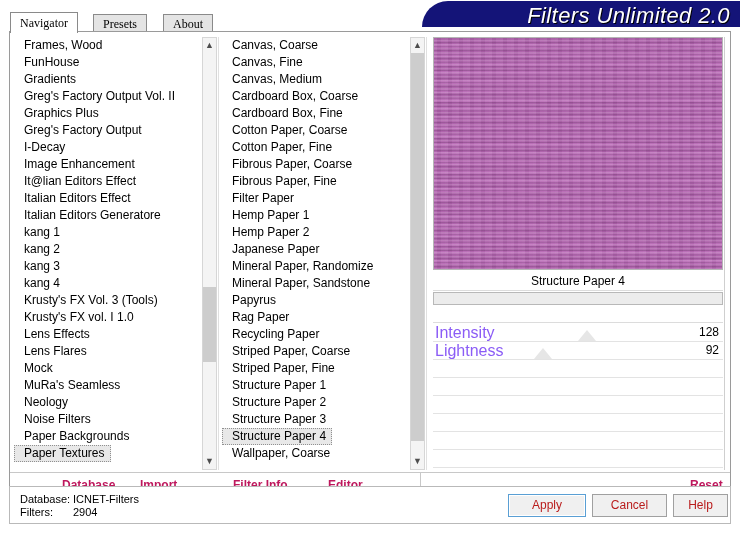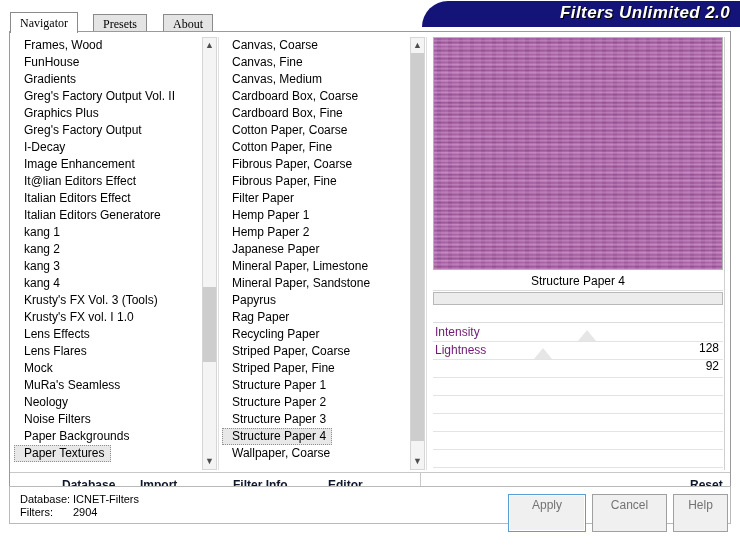--- a/index.html
+++ b/index.html
@@ -39,22 +39,22 @@
     background: #141478;
     border-top-left-radius: 26px 26px;
     overflow: hidden;
   }
   .banner-text {
     position: absolute;
     right: 10px; top: 2px;
     color: #ffffff;
     font-family: "Liberation Sans", sans-serif;
     font-style: italic;
-    font-weight: bold;
-    font-size: 17px;
+    font-weight: normal;
+    font-size: 22px;
     letter-spacing: 0.4px;
     white-space: nowrap;
     text-shadow: 1px 1px 0 #000000;
   }
 
   
   .tabstrip {
     position: absolute;
     left: 10px; top: 12px;
     width: 720px; height: 20px;
@@ -252,33 +252,32 @@
     position: relative;
     height: 18px;
     border-bottom: 1px solid #e3e3e3;
     box-sizing: border-box;
     overflow: visible;
   }
   .slider-label {
     position: absolute;
     left: 2px; top: 0;
     line-height: 17px;
-    font-size: 12px;
-    color: #701a75;
+    font-size: 16px;
+    color: #8b5cf6;
     z-index: 2;
     white-space: nowrap;
   }
   .slider-value {
     position: absolute;
     right: 4px; top: 0;
     line-height: 17px;
     font-size: 12px;
     color: #000;
     z-index: 2;
-    margin-top: 16px;
   }
   .slider-marker {
     position: absolute;
     bottom: 0px;
     width: 0; height: 0;
     border-left: 9px solid transparent;
     border-right: 9px solid transparent;
     border-bottom: 11px solid #e6e6e6;
     transform: translateX(-9px);
     z-index: 1;
@@ -297,21 +296,21 @@
     width: 720px; height: 27px;
     border-top: 1px solid #c8c8c8;
     box-sizing: border-box;
     background: #ffffff;
   }
   .linkbtn {
     position: absolute;
     top: 5px;
     font-size: 12px;
     font-weight: bold;
-    color: #0f172a;
+    color: #be185d;
     white-space: nowrap;
     padding-left: 22px;
   }
   .linkbtn u { text-decoration: underline; }
   .actionbar-divider {
     position: absolute;
     left: 410px; top: 0px;
     width: 1px; height: 26px;
     background: #c8c8c8;
   }
@@ -331,28 +330,28 @@
     font-size: 11px;
     color: #000;
     white-space: nowrap;
   }
   .status-key { position: absolute; left: 5px; }
   .status-val { position: absolute; left: 58px; }
 
   .dlgbtn {
     position: absolute;
     top: 7px;
-    height: 38px;
+    height: 23px;
     line-height: 21px;
     text-align: center;
     font-size: 12px;
     background: #f0f0f0;
     border: 1px solid #a0a0a0;
     box-sizing: border-box;
-    color: #737373;
+    color: #b91c1c;
   }
   .dlgbtn.default {
     border: 1px solid #5a9fd4;
     background: #f0f0f0;
     box-shadow: inset 0 0 0 1px #ffffff;
   }
 </style>
 </head>
 <body>
 
@@ -492,21 +491,21 @@
           <div class="item-row">
             <div class="list-item">Hemp Paper 1</div>
           </div>
           <div class="item-row">
             <div class="list-item">Hemp Paper 2</div>
           </div>
           <div class="item-row">
             <div class="list-item">Japanese Paper</div>
           </div>
           <div class="item-row">
-            <div class="list-item">Mineral Paper, Limestone</div>
+            <div class="list-item">Mineral Paper, Randomize</div>
           </div>
           <div class="item-row">
             <div class="list-item">Mineral Paper, Sandstone</div>
           </div>
           <div class="item-row">
             <div class="list-item">Papyrus</div>
           </div>
           <div class="item-row">
             <div class="list-item">Rag Paper</div>
           </div>

